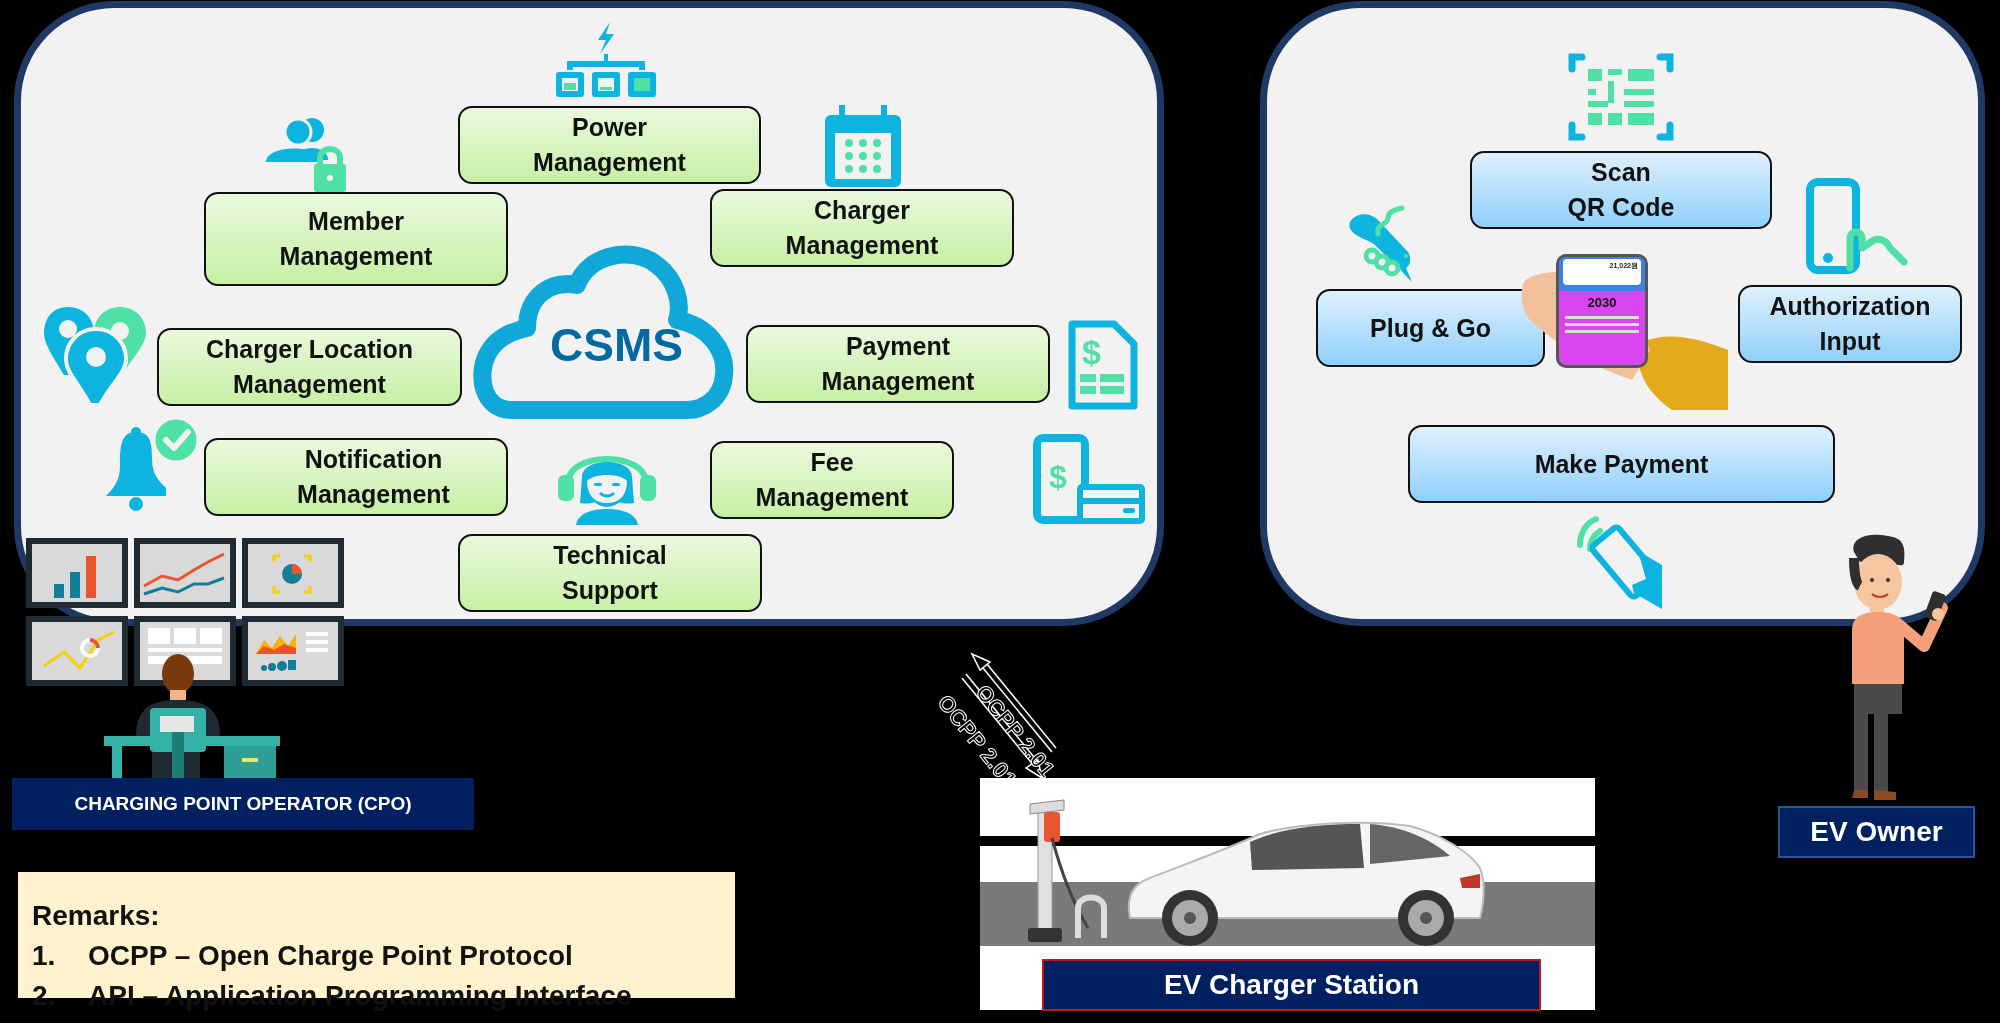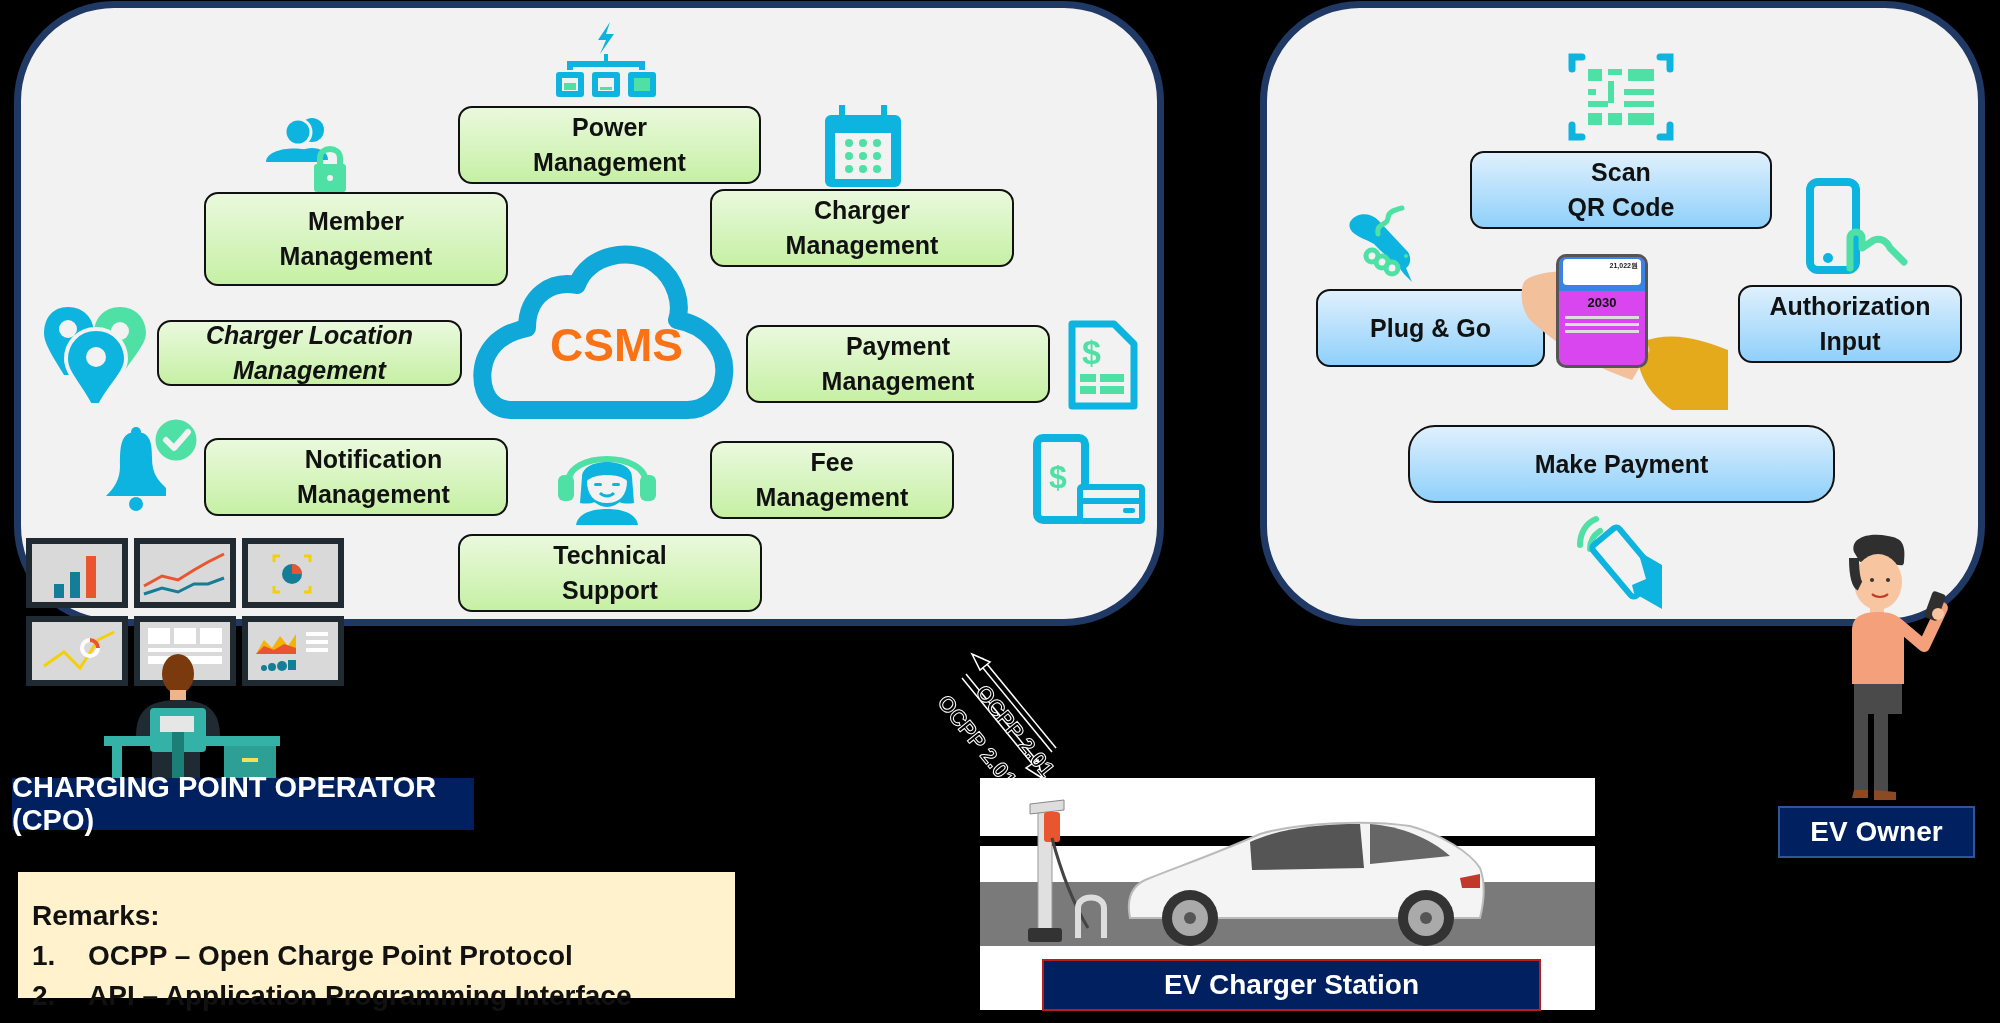--- a/index.html
+++ b/index.html
@@ -4,21 +4,21 @@
 <style>
   html, body { margin:0; padding:0; background:#000; }
   body { width:2000px; height:1023px; position:relative; overflow:hidden; font-family:"Liberation Sans", "DejaVu Sans", sans-serif; }
   .abs { position:absolute; }
   .panel { position:absolute; background:#f2f2f2; border:7px solid #1f3864; box-sizing:border-box; }
   #csms-panel { left:14px; top:1px; width:1150px; height:625px; border-radius:100px; }
   #owner-panel { left:1260px; top:1px; width:725px; height:625px; border-radius:100px; }
   .box { position:absolute; box-sizing:border-box; border:2px solid #111; border-radius:14px; display:flex; flex-direction:column; align-items:center; justify-content:center; font-weight:bold; font-size:25px; line-height:35px; color:#111; text-align:center; }
   .green { background:linear-gradient(#eaf9dd, #c6f0a4); }
   .blue  { background:linear-gradient(#dff0fd, #8fd0fb); }
-  .cloud-label { position:absolute; font-weight:bold; font-size:46px; color:#f97316; }
+  .cloud-label { position:absolute; font-weight:bold; font-size:46px; color:#0369a1; }
   .label-bar { position:absolute; background:#002060; color:#fff; font-weight:bold; display:flex; align-items:center; justify-content:center; box-sizing:border-box; }
   #remarks { position:absolute; left:18px; top:872px; width:717px; height:126px; background:#fff2cc; box-sizing:border-box; padding:24px 14px; font-weight:bold; color:#111; font-size:28px; line-height:40px; }
   #remarks .row { display:flex; }
   #remarks .num { width:56px; }
   svg { overflow:visible; }
 </style>
 </head>
 <body>
 
 <div id="csms-panel" class="panel"></div>
@@ -75,21 +75,21 @@
       <circle cx="54" cy="38" r="4"></circle>
     <circle cx="26" cy="51" r="4"></circle>
       <circle cx="40" cy="51" r="4"></circle>
       <circle cx="54" cy="51" r="4"></circle>
     <circle cx="26" cy="64" r="4"></circle>
       <circle cx="40" cy="64" r="4"></circle>
       <circle cx="54" cy="64" r="4"></circle>
   </g>
 </svg>
 
-<div class="box green" style="left:157px;top:320px;width:305px;height:66px;font-style:italic;">
+<div class="box green" style="left:157px;top:328px;width:305px;height:78px;">
   <span>Charger Location</span>
   <span>Management</span>
 </div>
 <svg class="abs" style="left:44px;top:305px;" width="104" height="102" viewBox="0 0 104 102">
   <path d="M76 2 C60 2 50 14 50 28 C50 40 62 56 70 70 L78 70 C86 56 102 40 102 28 C102 14 92 2 76 2 Z" fill="#4fe0a6"></path>
   <circle cx="76" cy="26" r="9" fill="#f2f2f2"></circle>
   <path d="M24 2 C8 2 0 14 0 28 C0 40 12 56 20 70 L28 70 C36 56 50 40 50 28 C50 14 40 2 24 2 Z" fill="#0db4e0"></path>
   <circle cx="24" cy="24" r="9" fill="#f2f2f2"></circle>
   <path d="M52 24 C34 24 22 38 22 54 C22 68 36 80 46 100 L56 100 C66 80 82 68 82 54 C82 38 70 24 52 24 Z" fill="#0db4e0" stroke="#f2f2f2" stroke-width="4"></path>
   <circle cx="52" cy="52" r="10" fill="#f2f2f2"></circle>
@@ -210,21 +210,21 @@
   <rect x="136" y="180" width="34" height="16" fill="#e6e6e6"></rect>
 
   <rect x="80" y="200" width="176" height="10" fill="#35b2a8"></rect>
   <rect x="88" y="210" width="10" height="32" fill="#35b2a8"></rect>
   <rect x="200" y="210" width="52" height="32" fill="#2e9f95"></rect>
   <rect x="218" y="222" width="16" height="4" fill="#f4e05a"></rect>
   <rect x="128" y="216" width="48" height="26" fill="#1f2a33"></rect>
   <rect x="148" y="196" width="12" height="46" fill="#1b7f78"></rect>
 </svg>
 
-<div class="label-bar" style="left:12px;top:778px;width:462px;height:52px;font-size:29px;">CHARGING POINT OPERATOR (CPO)</div>
+<div class="label-bar" style="left:12px;top:778px;width:462px;height:52px;font-size:19px;">CHARGING POINT OPERATOR (CPO)</div>
 
 <div id="remarks">
   <div>Remarks:</div>
   <div class="row">
     <span class="num">1.</span>
     <span>OCPP – Open Charge Point Protocol</span>
   </div>
   <div class="row">
     <span class="num">2.</span>
     <span>API – Application Programming Interface</span>
@@ -285,21 +285,21 @@
 <div class="box blue" style="left:1738px;top:285px;width:224px;height:78px;">
   <span>Authorization</span>
   <span>Input</span>
 </div>
 <svg class="abs" style="left:1806px;top:178px;" width="102" height="96" viewBox="0 0 102 96">
   <rect x="4" y="4" width="46" height="88" rx="8" fill="none" stroke="#0db4e0" stroke-width="8"></rect>
   <circle cx="22" cy="80" r="5" fill="#0db4e0"></circle>
   <path d="M44 90 L44 60 C44 52 56 52 56 60 L56 70 L68 62 C74 60 80 62 84 70 L98 84" fill="none" stroke="#4fe0a6" stroke-width="7" stroke-linecap="round" stroke-linejoin="round"></path>
 </svg>
 
-<div class="box blue" style="left:1408px;top:425px;width:427px;height:78px;border-radius:27px;">
+<div class="box blue" style="left:1408px;top:425px;width:427px;height:78px;">
   <span>Make Payment</span>
 </div>
 <svg class="abs" style="left:1572px;top:515px;" width="100" height="96" viewBox="0 0 100 96">
   <path d="M8 30 C8 18 14 8 24 4" fill="none" stroke="#4fe0a6" stroke-width="6" stroke-linecap="round"></path>
   <path d="M18 34 C18 26 22 20 28 16" fill="none" stroke="#4fe0a6" stroke-width="6" stroke-linecap="round"></path>
   <rect x="36" y="14" width="34" height="66" rx="4" transform="rotate(-40 53 47)" fill="none" stroke="#0db4e0" stroke-width="6"></rect>
   <path d="M66 36 L90 50 L90 94 L62 78 L60 70 L74 64 Z" fill="#0db4e0"></path>
 </svg>
 
 <svg class="abs" style="left:1838px;top:534px;" width="130" height="272" viewBox="0 0 130 272">

